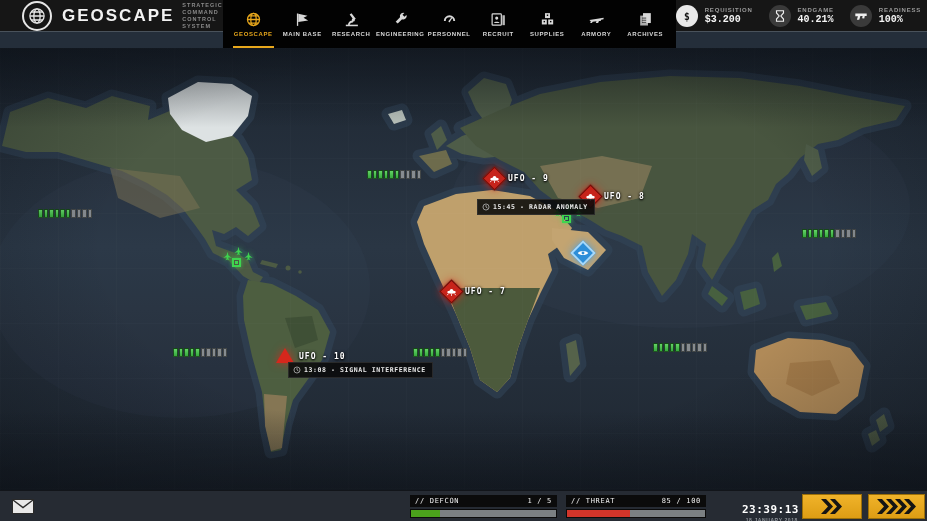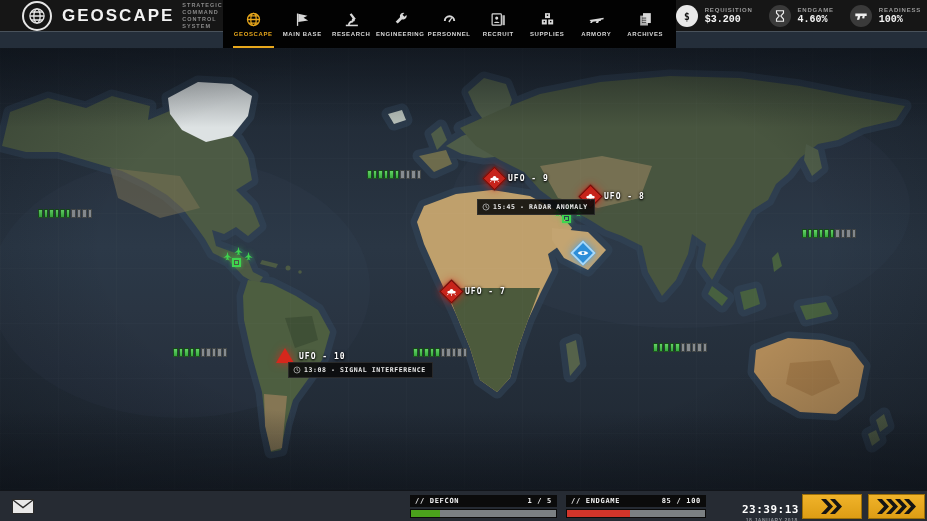--- a/index.html
+++ b/index.html
@@ -110,21 +110,21 @@
   .intel .dia .glyph { transform:rotate(-45deg); line-height:0; }
   
   .bottombar {
     position:absolute; left:0; bottom:0; width:927px; height:31px;
     background:#262b33; z-index:30; border-top:1px solid #12151a;
   }
   .mailbtn { position:absolute; left:12px; top:8px; width:22px; height:15px; cursor:pointer; line-height:0; }
   .meter { position:absolute; top:4px; }
   .meter-head {
     background:#0b0b0b; height:12px; display:flex; align-items:center; justify-content:space-between;
-    padding:0 5px; color:#f0f0f0; font-size:7px; font-weight:bold; letter-spacing:.7px;
+    padding:0 5px; color:#f0f0f0; font-size:7px; font-weight:normal; letter-spacing:.7px;
     font-family:"DejaVu Sans Mono", monospace;
   }
   .meter-track { margin-top:2px; height:9px; background:#7b8083; border:1px solid #0b0b0b; position:relative; }
   .meter-fill { position:absolute; left:0; top:0; bottom:0; }
   .clockblock { position:absolute; left:742px; top:4px; width:56px; text-align:right;margin-top:8px; }
   .clock-time { color:#fff; font-size:11px; font-weight:bold; font-family:"DejaVu Sans Mono", monospace; letter-spacing:.5px; }
   .clock-date { color:#8d9298; font-size:5px; font-weight:bold; letter-spacing:.6px; margin-top:1px; }
   .timebtn {
     position:absolute; top:3px; height:25px; background:linear-gradient(#f0b32a,#dd9d14);
     border:1px solid #9c6f08; display:flex; align-items:center; justify-content:center; cursor:pointer;
@@ -237,21 +237,21 @@
           </div>
         </div>
         <div class="stat">
           <div class="stat-icon">
             <svg viewBox="0 0 16 16" fill="none" stroke="#f0f0f0" stroke-width="1.3">
               <path d="M4 2h8v2.5L9 8l3 3.5V14H4v-2.5L7 8 4 4.5z"></path>
             </svg>
           </div>
           <div class="stat-texts">
             <div class="stat-label">ENDGAME</div>
-            <div class="stat-value">4.60%</div>
+            <div class="stat-value">40.21%</div>
           </div>
         </div>
         <div class="stat">
           <div class="stat-icon">
             <svg viewBox="0 0 16 16" fill="#f0f0f0">
               <path d="M1.5 5h13v3h-2.2l-.6 2.8-2.4-.3.5-2.5H7.3L6 12.3H3.3l1.2-4H1.5z"></path>
             </svg>
           </div>
           <div class="stat-texts">
             <div class="stat-label">READINESS</div>
@@ -522,21 +522,21 @@
         <span>// DEFCON</span>
         <span>1 / 5</span>
       </div>
       <div class="meter-track">
         <div class="meter-fill" id="defcon-fill" style="width: 20%; background: rgb(75, 162, 28);"></div>
       </div>
     </div>
 
     <div class="meter" style="left:566px; width:140px;">
       <div class="meter-head">
-        <span>// ENDGAME</span>
+        <span>// THREAT</span>
         <span>85 / 100</span>
       </div>
       <div class="meter-track">
         <div class="meter-fill" id="threat-fill" style="width: 46%; background: rgb(210, 53, 42);"></div>
       </div>
     </div>
 
     <div class="clockblock">
       <div class="clock-time">23:39:13</div>
       <div class="clock-date">18 JANUARY 2018</div>

